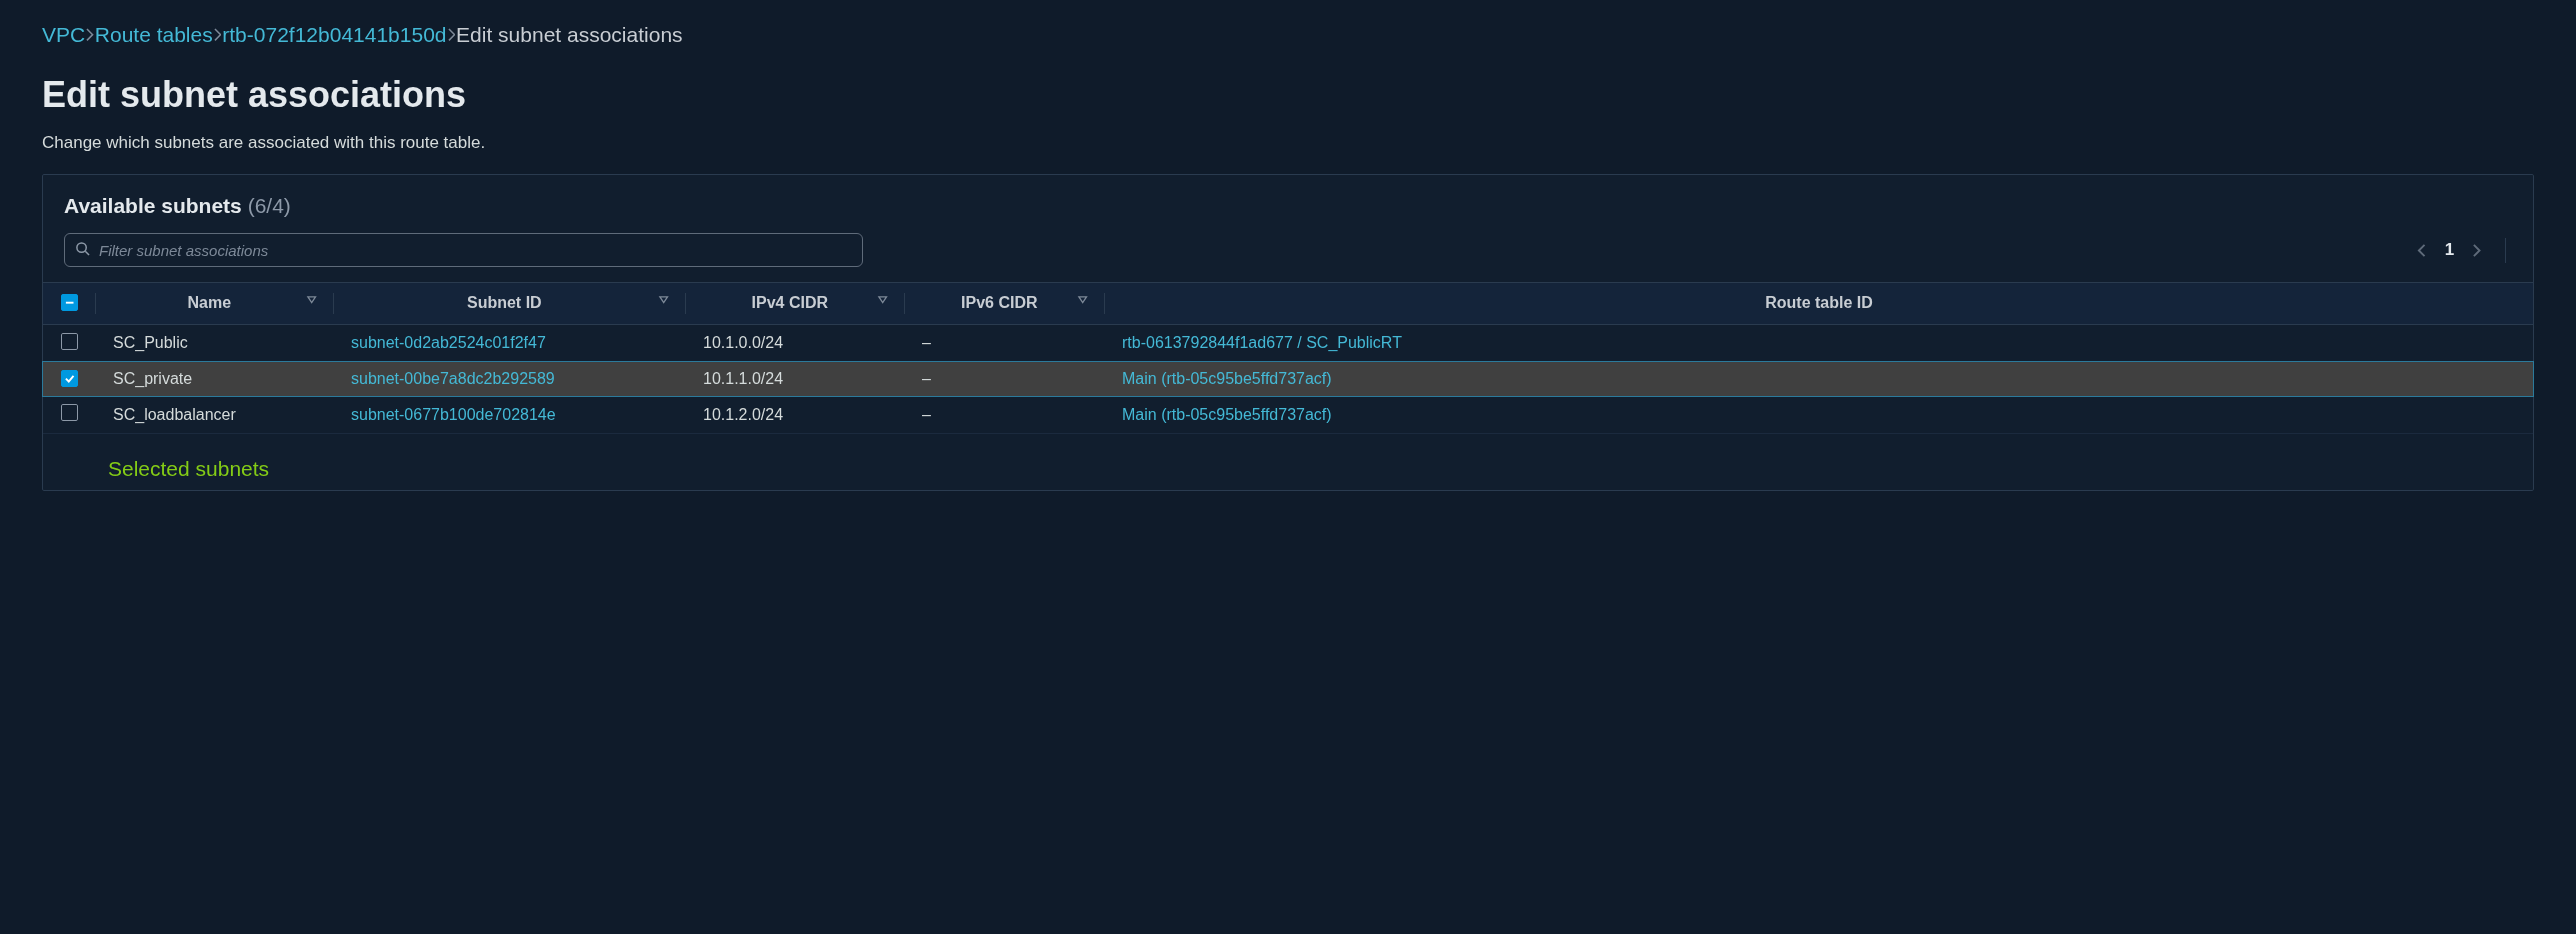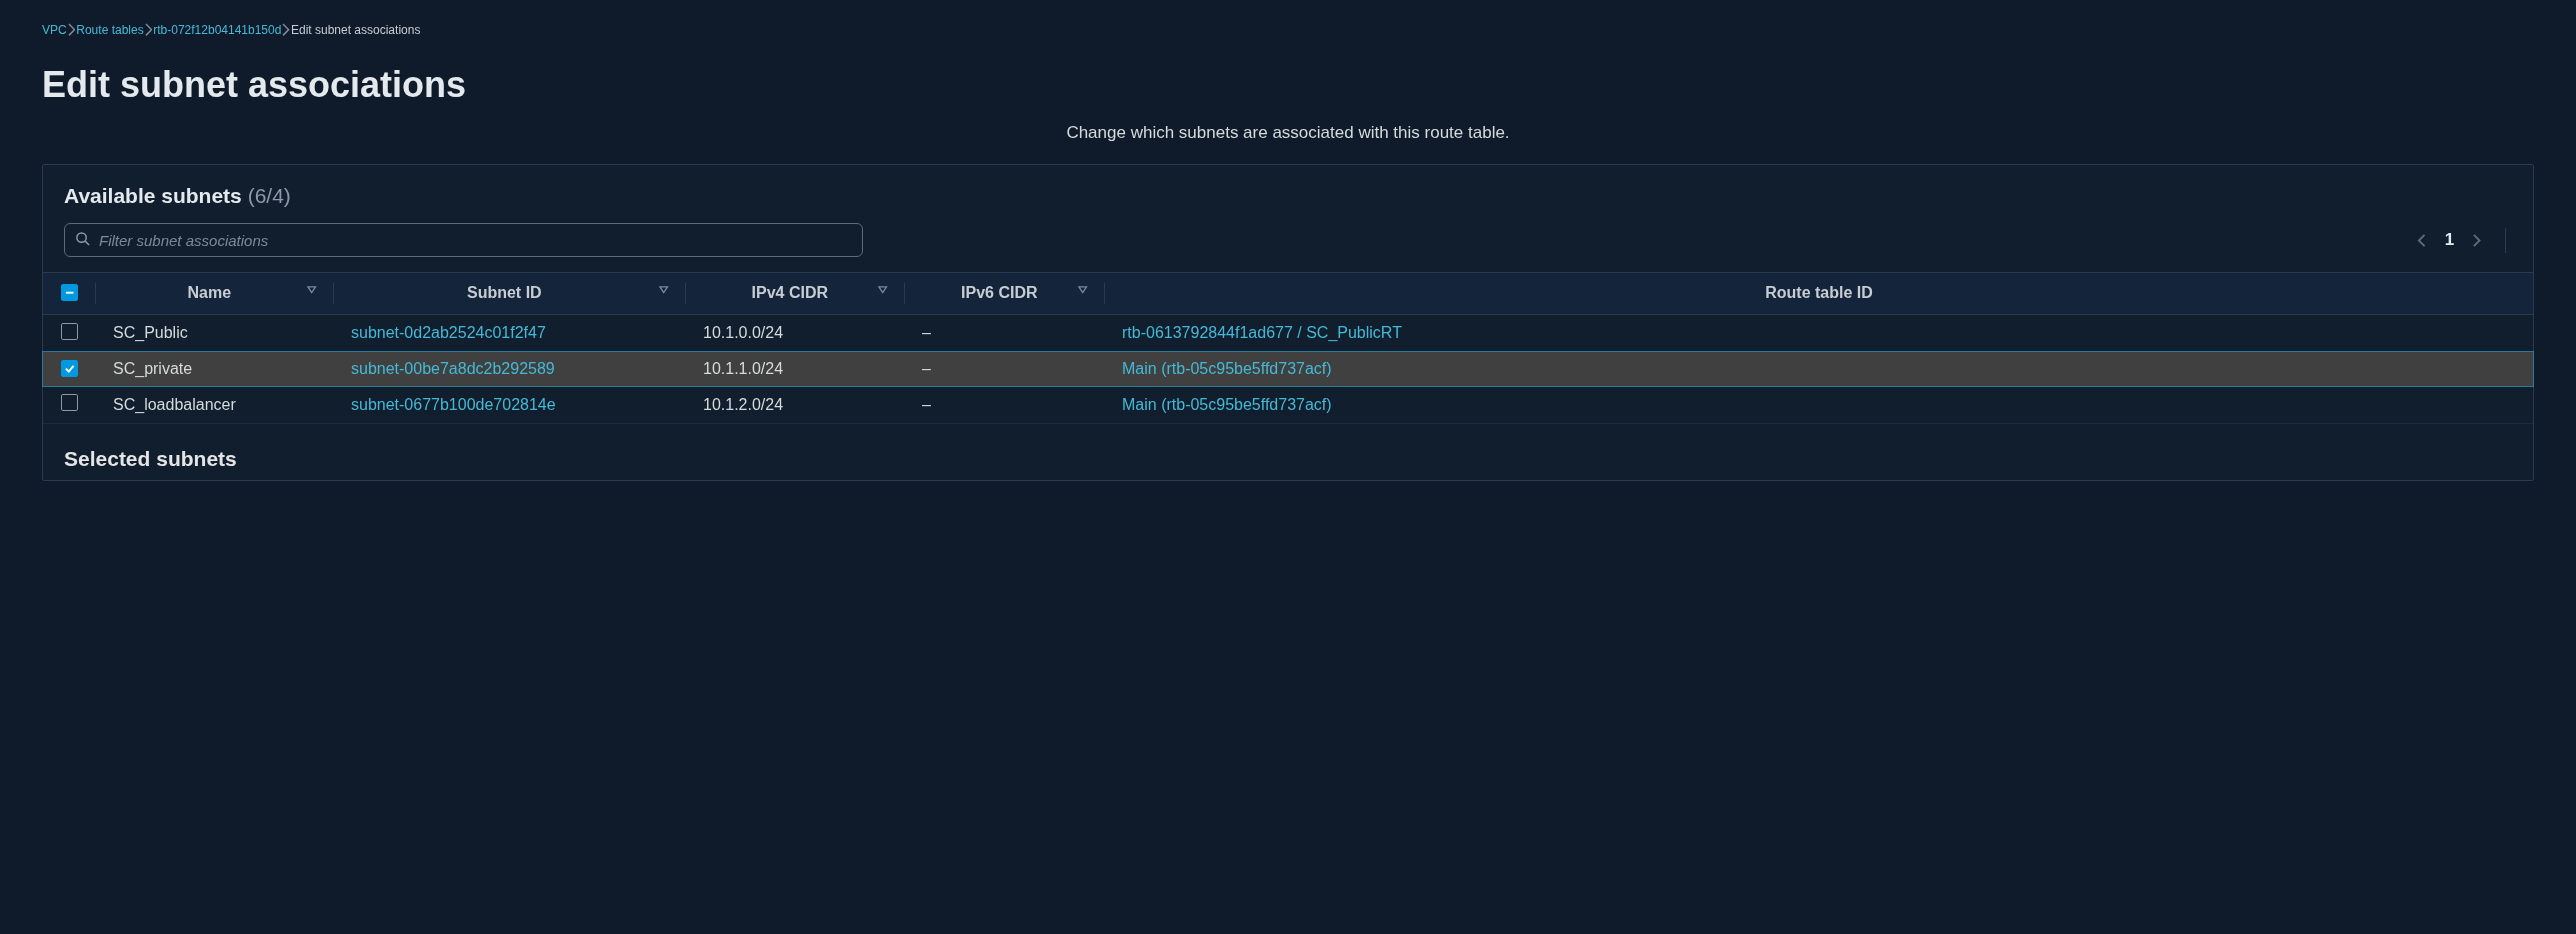--- a/index.html
+++ b/index.html
@@ -10,21 +10,21 @@
     font-size: 13.3px;
     min-width: 2576px;
   }
   .page {
     padding: 23px 42px;
   }
   .breadcrumb {
     display: flex;
     align-items: center;
     gap: 1px;
-    font-size: 12px;
+    font-size: 21px;
     margin-bottom: 27px;
   }
   .breadcrumb a {
     color: #44b9d6;
     text-decoration: none;
     cursor: pointer;
   }
   .breadcrumb .chev {
     color: #7d8998;
     display: inline-flex;
@@ -35,21 +35,20 @@
   h1.page-title {
     font-size: 36px;
     font-weight: 600;
     color: #e4e9ed;
     margin-bottom: 17px;
   }
   .page-desc {
     font-size: 17px;
     color: #d5dbdb;
     margin-bottom: 21px;
-    text-align: center;
   }
   .panel {
     border: 1px solid #2a3b4f;
     border-radius: 1.9px;
     background: #111e2e;
   }
   .panel-header {
     padding: 19px 21px 15px 21px;
   }
   .panel-title {
@@ -170,22 +169,23 @@
   .cb.checked, .cb.indeterminate {
     background: #0099e0;
     border-color: #0099e0;
   }
   .cb svg { display: block; }
   .selected-panel-header {
     padding: 23px 21px 9.5px 21px;
   }
   .selected-panel-header .title {
     font-size: 21px;
-    font-weight: 700;
-    color: #e5e5e5;
+    font-weight: 400;
+    color: #84cc16;
+    margin-left: 44px;
   }
   .col-name { width: 238px; }
   .col-subnet { width: 352px; }
   .col-ipv4 { width: 219px; }
   .col-ipv6 { width: 200px; }
 </style>
 </head>
 <body>
 
 <div class="page">

